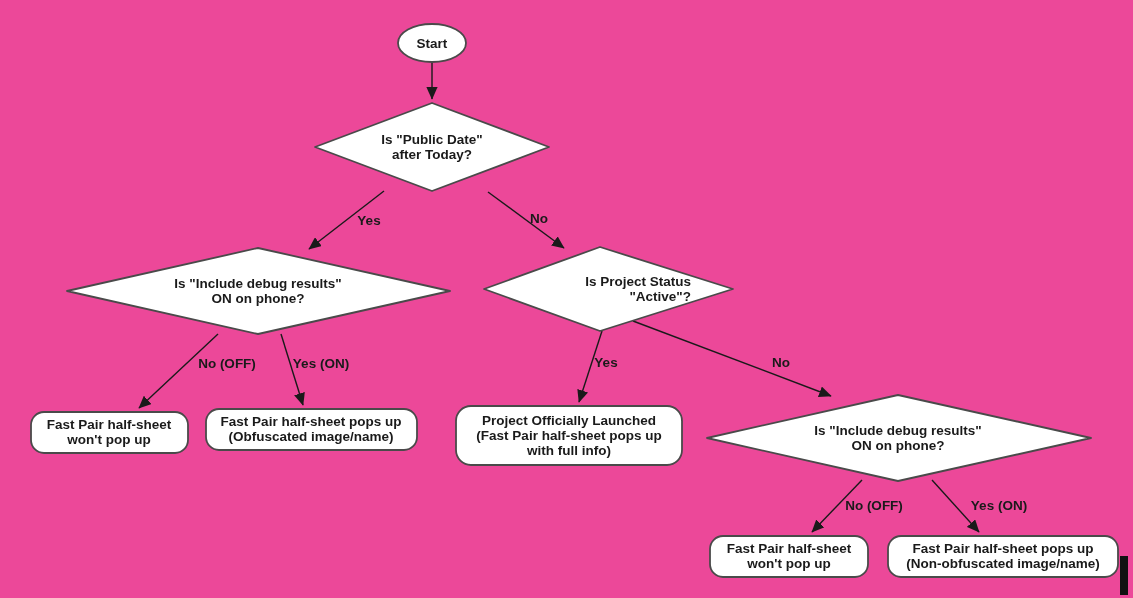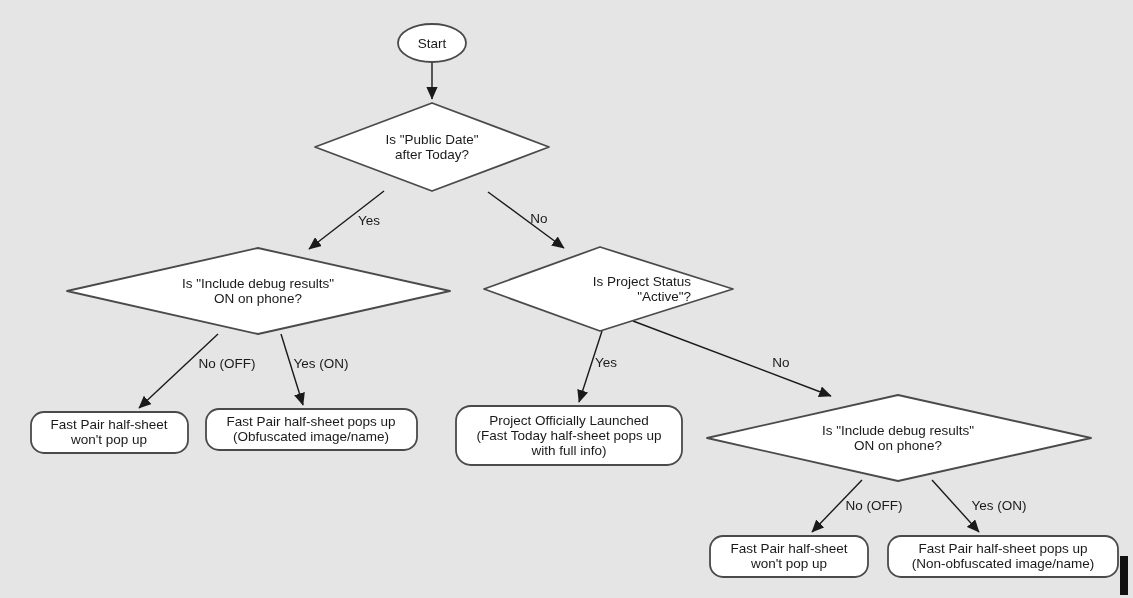--- a/index.html
+++ b/index.html
@@ -1,22 +1,23 @@
 <!DOCTYPE html>
 <html><head>
 <meta charset="utf-8">
 <style>
   html, body { margin: 0; padding: 0; background: #ffffff; }
   .stage {
     position: relative;
     width: 1133px;
     height: 598px;
-    background: #e5e5e5;
+    background: #ec4899;
     font-family: "Liberation Sans", sans-serif;
     overflow: hidden;
+    font-weight: bold;
   }
   .stage svg { position: absolute; left: 0; top: 0; }
   .label {
     position: absolute;
     transform: translate(-50%, -50%);
     text-align: center;
     color: #1a1a1a;
     font-size: 13.5px;
     line-height: 15px;
     white-space: pre-line;
@@ -68,21 +69,21 @@
 ON on phone?</div>
   <div class="label" style="left:606px; top:289px; width:170px;text-align:right;">Is Project Status
 "Active"?</div>
   <div class="label" style="left:898px; top:438px; width:200px;">Is "Include debug results"
 ON on phone?</div>
   <div class="label" style="left:109px; top:432px; width:157px;">Fast Pair half-sheet
 won't pop up</div>
   <div class="label" style="left:311px; top:429px; width:211px;">Fast Pair half-sheet pops up
 (Obfuscated image/name)</div>
   <div class="label" style="left:569px; top:435px; width:226px;">Project Officially Launched
-(Fast Today half-sheet pops up
+(Fast Pair half-sheet pops up
 with full info)</div>
   <div class="label" style="left:789px; top:556px; width:158px;">Fast Pair half-sheet
 won't pop up</div>
   <div class="label" style="left:1003px; top:556px; width:230px;">Fast Pair half-sheet pops up
 (Non-obfuscated image/name)</div>
 
   <div class="label edge-label" style="left:369px; top:220px;">Yes</div>
   <div class="label edge-label" style="left:539px; top:218px;">No</div>
   <div class="label edge-label" style="left:227px; top:363px;">No (OFF)</div>
   <div class="label edge-label" style="left:321px; top:363px;">Yes (ON)</div>

